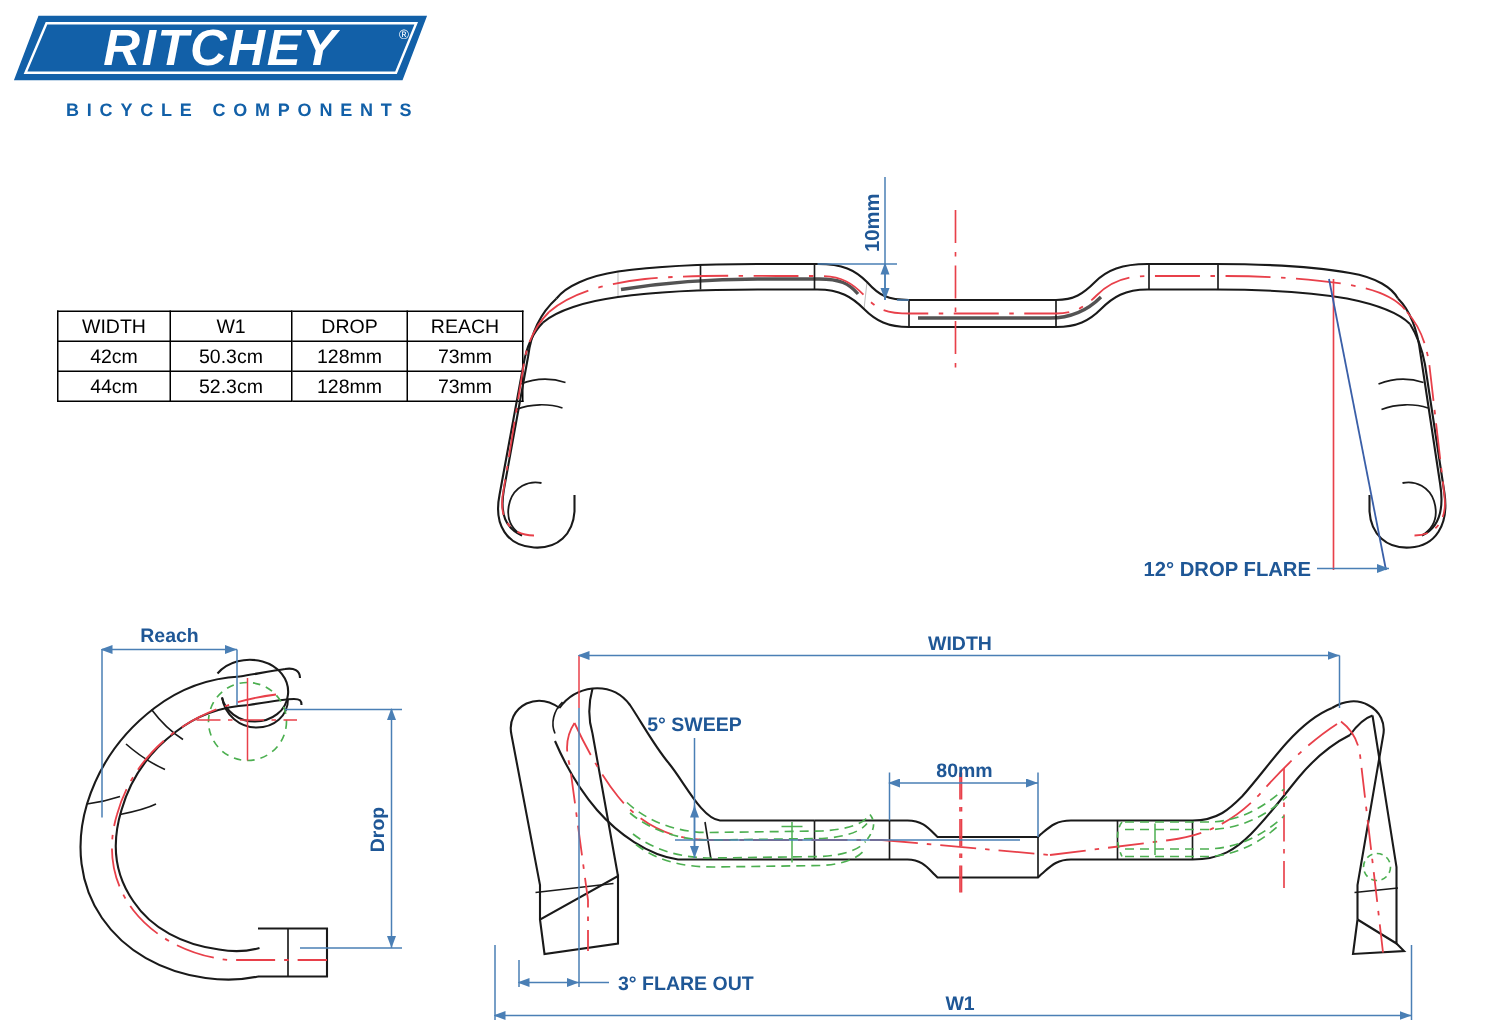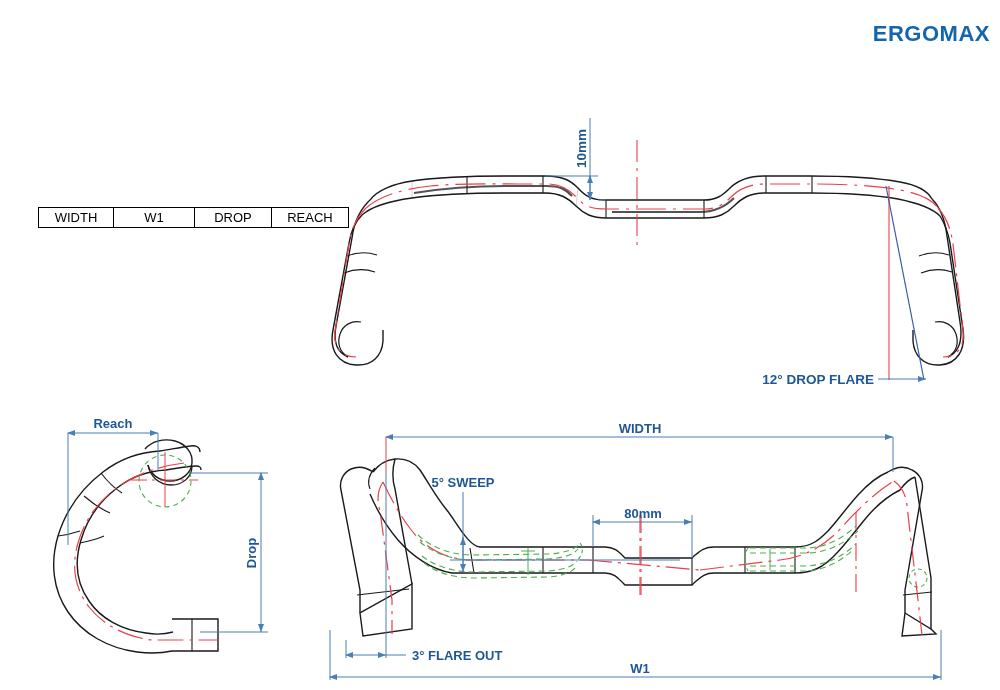--- a/index.html
+++ b/index.html
@@ -97,34 +97,59 @@
     font-family: "Liberation Sans", sans-serif;
     font-weight: bold;
     fill: #1f5796;
   }
 </style>
 </head>
 <body>
 
 <div id="page">
 
-
-  <div id="model-name">ERGOMAX</div>
+  <div id="logo-block">
+    <svg id="logo-badge" viewBox="0 0 278 48">
+      <defs>
+        <clipPath id="badgeclip">
+          <path d="M18 3 L276 3 L260 45 L2 45 Z"></path>
+        </clipPath>
+      </defs>
+      <path d="M18 3 L276 3 L260 45 L2 45 Z" fill="#1260a8" stroke="#1260a8" stroke-width="1"></path>
+      <path d="M23 7.5 L269.5 7.5 L256 40.5 L9 40.5 Z" fill="none" stroke="#ffffff" stroke-width="1.6"></path>
+      <text x="139" y="35" text-anchor="middle" font-family="Liberation Sans, sans-serif" font-size="34" font-weight="bold" font-style="italic" letter-spacing="1" fill="#ffffff" stroke="#1260a8" stroke-width="1.2" paint-order="stroke">RITCHEY</text>
+      <text x="258" y="18" font-family="Liberation Sans, sans-serif" font-size="9" fill="#ffffff">®</text>
+    </svg>
+    <div id="brand-sub">BICYCLE COMPONENTS</div>
+  </div>
+
 
   <div id="spec-table-wrap">
     <table id="spec-table">
       <thead>
         <tr>
           <th class="c-width">WIDTH</th>
           <th class="c-w1">W1</th>
           <th class="c-drop">DROP</th>
           <th class="c-reach">REACH</th>
         </tr>
       </thead>
       <tbody>
+        <tr>
+          <td class="c-width">42cm</td>
+          <td class="c-w1">50.3cm</td>
+          <td class="c-drop">128mm</td>
+          <td class="c-reach">73mm</td>
+        </tr>
+        <tr>
+          <td class="c-width">44cm</td>
+          <td class="c-w1">52.3cm</td>
+          <td class="c-drop">128mm</td>
+          <td class="c-reach">73mm</td>
+        </tr>
       </tbody>
     </table>
   </div>
 
   <svg class="layer" viewBox="0 0 1000 690">
     <defs>
       <marker id="arr" markerWidth="9" markerHeight="9" refX="8" refY="3" orient="auto" markerUnits="strokeWidth">
         <path d="M0,0 L8,3 L0,6 z" fill="#4a7fb5"></path>
       </marker>
       <marker id="arrS" markerWidth="9" markerHeight="9" refX="1" refY="3" orient="auto" markerUnits="strokeWidth">

